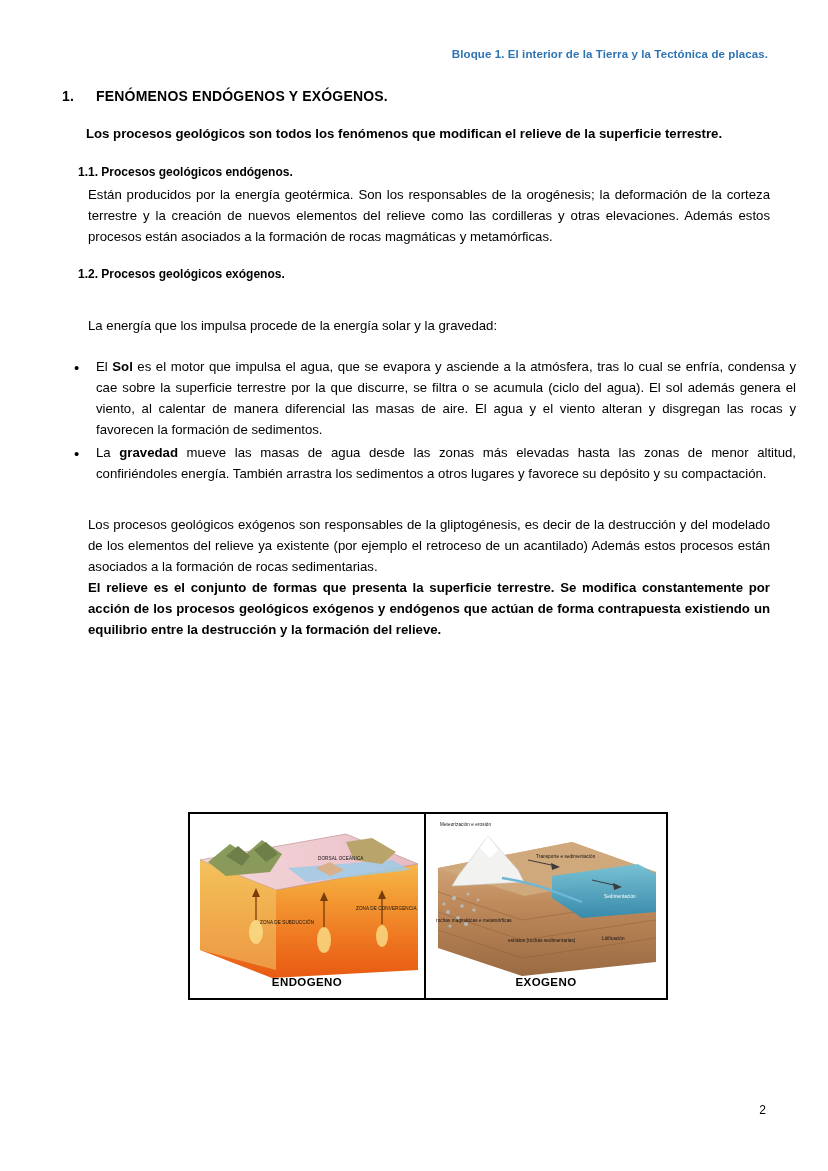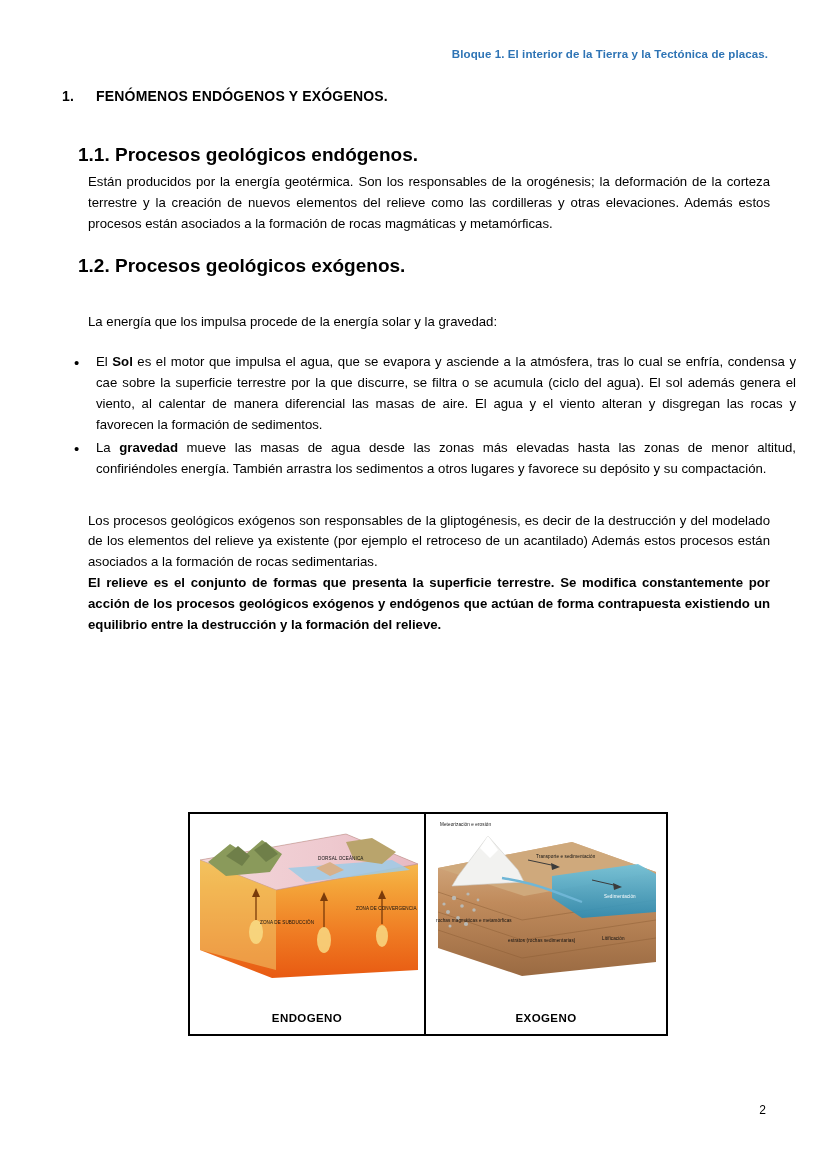--- a/index.html
+++ b/index.html
@@ -56,21 +56,21 @@
     font-size: 13.2px;
     line-height: 1.58;
     text-align: justify;
   }
   p.bold {
     font-weight: bold;
   }
   .spacer-sm { height: 9px; }
   .spacer-lg { height: 20px; }
   .sub-head {
-    font-size: 19px;
+    font-size: 12px;
     font-weight: bold;
     margin-left: 16px;
     margin-bottom: 6px;
   }
   .sub-body {
     margin-left: 26px;
     width: 682px;
   }
   ul.bullets {
     list-style: none;
@@ -92,21 +92,21 @@
     position: absolute;
     left: 6px;
     top: -1px;
     font-size: 15px;
   }
   .figure {
     position: absolute;
     left: 188px;
     top: 812px;
     width: 480px;
-    height: 224px;
+    height: 188px;
     border: 2px solid #000;
     box-sizing: border-box;
     display: flex;
   }
   .fig-panel {
     position: relative;
     box-sizing: border-box;
     overflow: hidden;
     background: #ffffff;
   }
@@ -157,20 +157,21 @@
   <div class="header-note">Bloque 1. El interior de la Tierra y la Tectónica de placas.</div>
 
   <div class="content">
 
     <div class="section-title">
       <span class="num">1.</span>
       <span>FENÓMENOS ENDÓGENOS Y EXÓGENOS.</span>
     </div>
 
     <div class="body-block">
+      <p class="bold">Los procesos geológicos son todos los fenómenos que modifican el relieve de la superficie terrestre.</p>
     </div>
 
     <div class="spacer-lg"></div>
 
     <div class="sub-head">1.1. Procesos geológicos endógenos.</div>
     <div class="sub-body">
       <p>Están producidos por la energía geotérmica. Son los responsables de la orogénesis; la deformación de la corteza terrestre y la creación de nuevos elementos del relieve como las cordilleras y otras elevaciones. Además estos procesos están asociados a la formación de rocas magmáticas y metamórficas.</p>
     </div>
 
     <div class="spacer-lg"></div>

